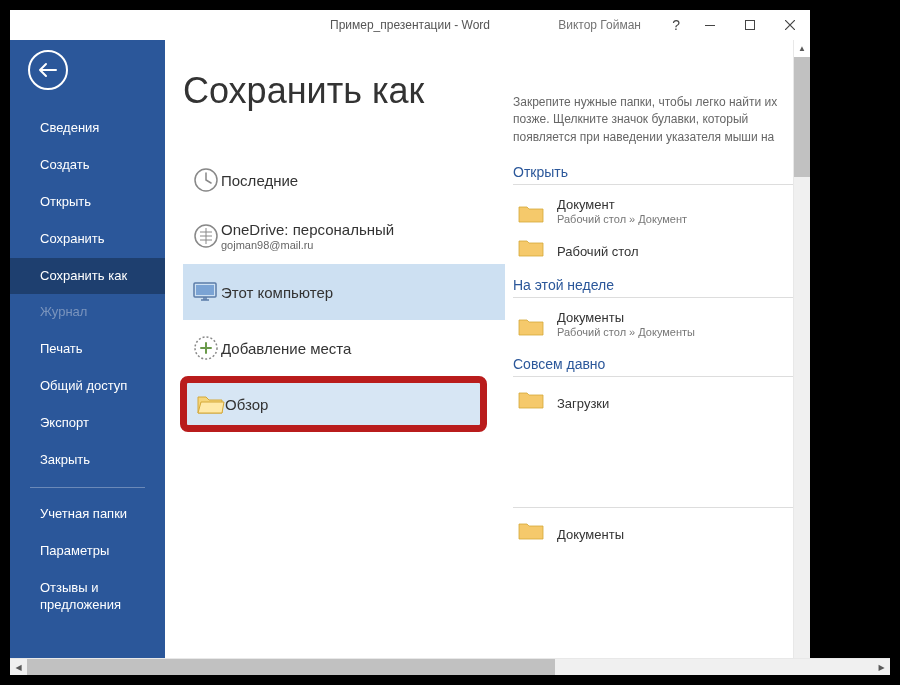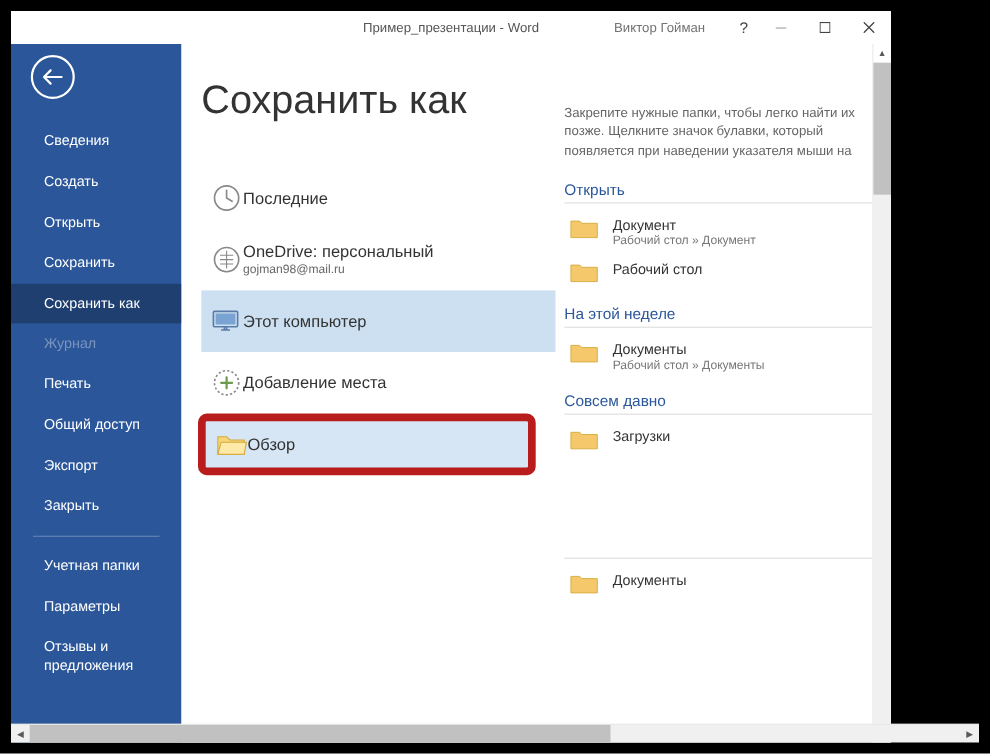--- a/index.html
+++ b/index.html
@@ -26,21 +26,21 @@
 .loc-item.selected{background:#cde0f2}
 .loc-item.highlighted{background:#d7e6f4;border:7px solid #b91c1c;border-radius:8px;margin-left:-3px;margin-right:18px}
 .loc-icon{width:30px;height:30px;display:flex;align-items:center;justify-content:center;flex-shrink:0}
 .loc-text{font-size:15px;color:#333}
 .loc-sub{font-size:11px;color:#666;margin-top:1px}
 .right-col{flex:1;padding:54px 16px 0 8px;position:relative}
 .pin-hint{font-size:12px;color:#666;line-height:1.45;padding-bottom:12px}
 .section-hdr{color:#2b579a;font-size:14px;margin-top:12px;margin-bottom:4px}
 .section-hdr.first{margin-top:6px}
 .hr{border:none;border-top:1px solid #ddd;margin-bottom:6px}
-.folder-item{display:flex;align-items:flex-start;padding:6px 4px;gap:12px;cursor:pointer}
+.folder-item{display:flex;align-items:flex-end;padding:6px 4px;gap:12px;cursor:pointer}
 .folder-icon{width:28px;height:22px;flex-shrink:0}
 .folder-info{display:flex;flex-direction:column}
 .folder-name{font-size:13px;color:#333}
 .folder-path{font-size:11px;color:#777;margin-top:1px}
 .v-scrollbar{position:absolute;right:0;top:0;width:17px;height:100%;background:#fff;border-left:1px solid #e8e8e8}
 .v-scrollbar .track{position:absolute;top:17px;bottom:17px;left:0;right:0;background:#f0f0f0}
 .v-scrollbar .thumb{position:absolute;top:17px;left:0;right:0;height:120px;background:#c1c1c1}
 .v-scrollbar .arrow{position:absolute;left:0;right:0;height:17px;display:flex;align-items:center;justify-content:center;font-size:8px;color:#5a5a5a}
 .h-scroll{position:absolute;bottom:10px;left:10px;right:10px;height:17px;background:#f0f0f0;border-top:1px solid #e8e8e8;display:flex;align-items:center}
 .h-scroll .arrow{width:17px;display:flex;align-items:center;justify-content:center;font-size:8px;color:#5a5a5a}

